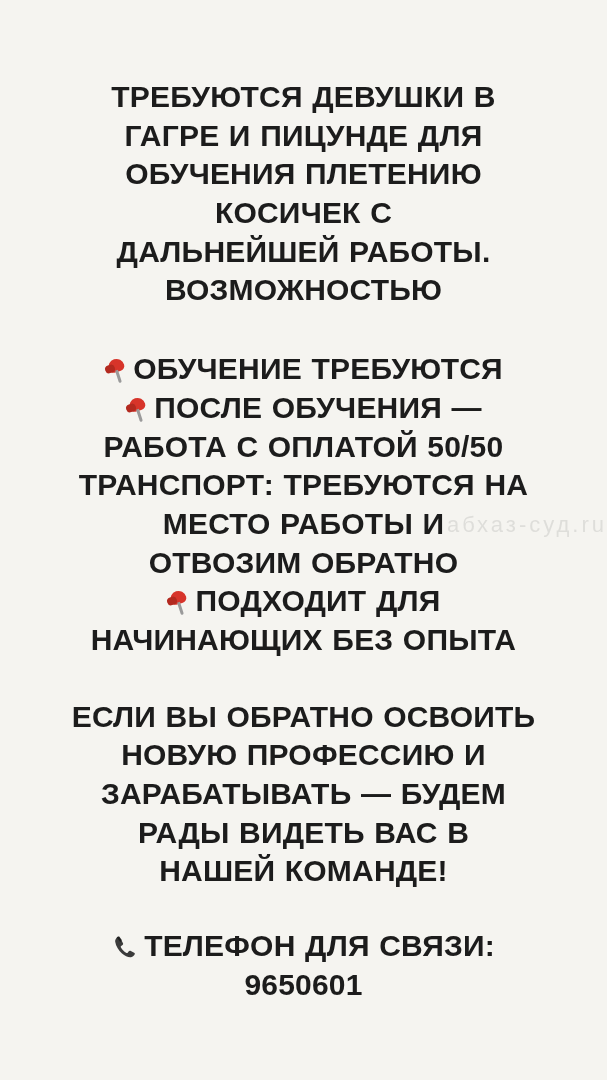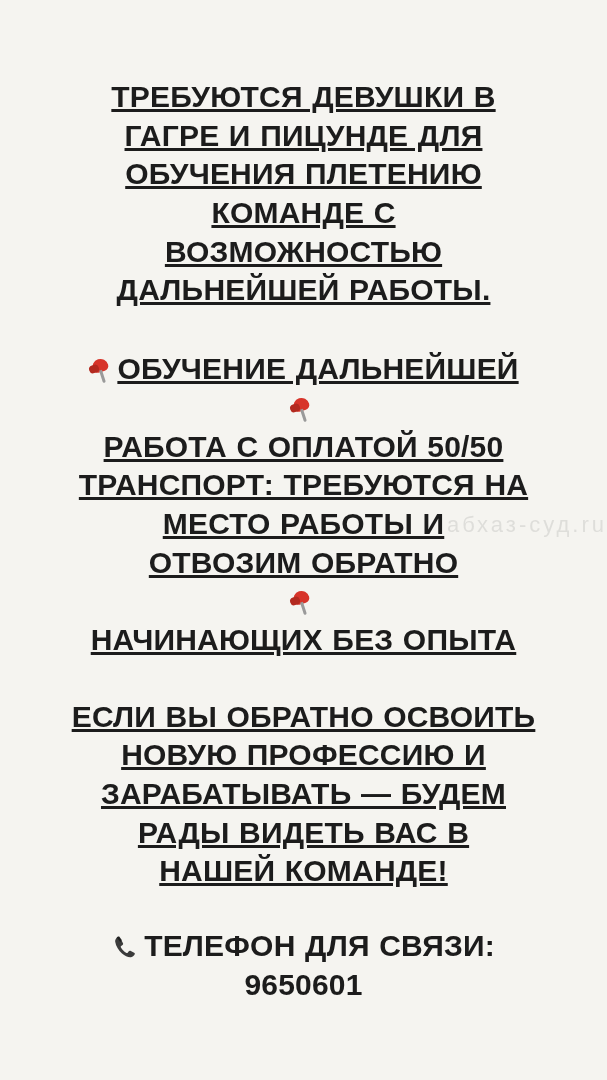--- a/index.html
+++ b/index.html
@@ -46,21 +46,20 @@
     font-weight: bold;
     font-size: 30px;
     line-height: 1.29;
     letter-spacing: 0.2px;
     font-family: "Liberation Sans", sans-serif;
     word-spacing: 1px;
   }
   .block .line {
     display: block;
     white-space: nowrap;
-    text-decoration: underline;
   }
   .spacer-lg {
     height: 40px;
   }
   .spacer-md {
     height: 38px;
   }
   .spacer-sm {
     height: 36px;
   }
@@ -122,40 +121,40 @@
 <body>
 
 <div class="ad-card">
 
   <div class="watermark">абхаз-суд.ru</div>
 
   <div class="block">
     <span class="line">ТРЕБУЮТСЯ ДЕВУШКИ В</span>
     <span class="line">ГАГРЕ И ПИЦУНДЕ ДЛЯ</span>
     <span class="line">ОБУЧЕНИЯ ПЛЕТЕНИЮ</span>
-    <span class="line">КОМАНДЕ С</span>
+    <span class="line">КОСИЧЕК С</span>
+    <span class="line">ДАЛЬНЕЙШЕЙ РАБОТЫ.</span>
     <span class="line">ВОЗМОЖНОСТЬЮ</span>
-    <span class="line">ДАЛЬНЕЙШЕЙ РАБОТЫ.</span>
   </div>
 
   <div class="spacer-lg"></div>
 
   <div class="block">
     <span class="line">
-      <span class="pin"><span class="head"></span><span class="cap"></span><span class="needle"></span></span><span>ОБУЧЕНИЕ ДАЛЬНЕЙШЕЙ</span>
+      <span class="pin"><span class="head"></span><span class="cap"></span><span class="needle"></span></span><span>ОБУЧЕНИЕ ТРЕБУЮТСЯ</span>
     </span>
     <span class="line">
-      <span class="pin"><span class="head"></span><span class="cap"></span><span class="needle"></span></span>
+      <span class="pin"><span class="head"></span><span class="cap"></span><span class="needle"></span></span><span>ПОСЛЕ ОБУЧЕНИЯ —</span>
     </span>
     <span class="line">РАБОТА С ОПЛАТОЙ 50/50</span>
     <span class="line">ТРАНСПОРТ: ТРЕБУЮТСЯ НА</span>
     <span class="line">МЕСТО РАБОТЫ И</span>
     <span class="line">ОТВОЗИМ ОБРАТНО</span>
     <span class="line">
-      <span class="pin"><span class="head"></span><span class="cap"></span><span class="needle"></span></span>
+      <span class="pin"><span class="head"></span><span class="cap"></span><span class="needle"></span></span><span>ПОДХОДИТ ДЛЯ</span>
     </span>
     <span class="line">НАЧИНАЮЩИХ БЕЗ ОПЫТА</span>
   </div>
 
   <div class="spacer-md"></div>
 
   <div class="block">
     <span class="line">ЕСЛИ ВЫ ОБРАТНО ОСВОИТЬ</span>
     <span class="line">НОВУЮ ПРОФЕССИЮ И</span>
     <span class="line">ЗАРАБАТЫВАТЬ — БУДЕМ</span>

